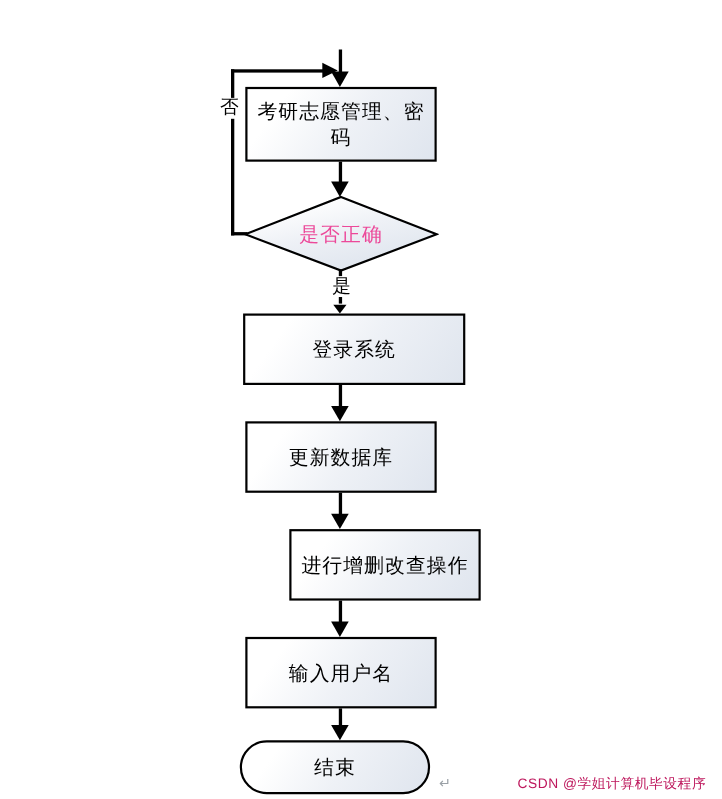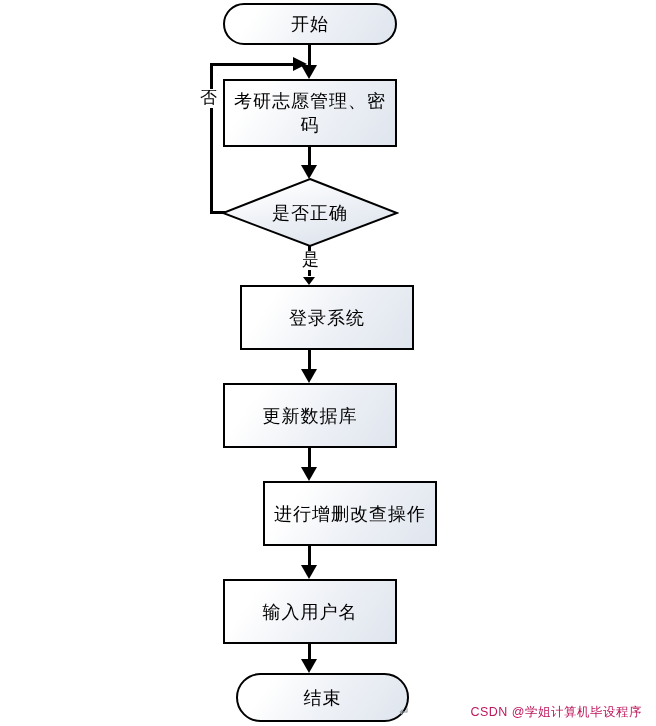--- a/index.html
+++ b/index.html
@@ -22,21 +22,21 @@
     font-size:18px;color:#000000;
     letter-spacing:1px;
     text-align:center;
   }
   .terminator-start{border-radius:21px;}
   .terminator-end{border-radius:25px;}
   .diamond-wrap{position:absolute;}
   .diamond-label{
     position:absolute;
     display:flex;align-items:center;justify-content:center;
-    font-size:18px;color:#000000;letter-spacing:1px;
+    font-size:18px;color:#ec4899;letter-spacing:1px;
   }
   .vline{position:absolute;width:3px;background:#000000;}
   .hline{position:absolute;height:3px;background:#000000;}
   .arr-down{
     position:absolute;width:0;height:0;
     border-left:8px solid transparent;
     border-right:8px solid transparent;
     border-top:14px solid #000000;
   }
   .arr-down-sm{
@@ -71,23 +71,20 @@
     left:399px;top:704px;
     color:#9aa0a6;
     font-size:13px;
   }
 </style>
 </head>
 <body>
 
 <div class="canvas">
 
-  <div class="node terminator-start" style="left:223px;top:3px;width:174px;height:42px;">
-    <span>开始</span>
-  </div>
 
   <div class="vline" style="left:308px;top:45px;height:21px;"></div>
   <div class="arr-down" style="left:301px;top:65px;"></div>
 
   <div class="hline" style="left:210px;top:211px;width:15px;"></div>
   <div class="vline" style="left:210px;top:63px;height:151px;"></div>
   <div class="hline" style="left:210px;top:63px;width:84px;"></div>
   <div class="arr-right" style="left:293px;top:57px;"></div>
   <div class="edge-label" style="left:199px;top:89px;">否</div>
 
@@ -109,21 +106,21 @@
       </defs>
       <polygon points="89,2 176,36 89,69 2,36" fill="url(#diamondGrad)" stroke="#000000" stroke-width="2"></polygon>
     </svg>
     <div class="diamond-label" style="left:0;top:0;width:178px;height:71px;">是否正确</div>
   </div>
 
   <div class="vline" style="left:308px;top:245px;height:31px;"></div>
   <div class="edge-label" style="left:301px;top:251px;">是</div>
   <div class="arr-down-sm" style="left:303px;top:277px;"></div>
 
-  <div class="node" style="left:240px;top:285px;width:174px;height:65px;">
+  <div class="node" style="left:221px;top:285px;width:202px;height:65px;">
     <span>登录系统</span>
   </div>
 
   <div class="vline" style="left:308px;top:350px;height:20px;"></div>
   <div class="arr-down" style="left:301px;top:369px;"></div>
 
   <div class="node" style="left:223px;top:383px;width:174px;height:65px;">
     <span>更新数据库</span>
   </div>
 
@@ -137,21 +134,21 @@
   <div class="vline" style="left:308px;top:546px;height:20px;"></div>
   <div class="arr-down" style="left:301px;top:565px;"></div>
 
   <div class="node" style="left:223px;top:579px;width:174px;height:65px;">
     <span>输入用户名</span>
   </div>
 
   <div class="vline" style="left:308px;top:644px;height:16px;"></div>
   <div class="arr-down" style="left:301px;top:659px;"></div>
 
-  <div class="node terminator-end" style="left:236px;top:673px;width:173px;height:49px;">
+  <div class="node terminator-end" style="left:218px;top:673px;width:173px;height:49px;">
     <span>结束</span>
   </div>
 
   <div class="return-mark">↵</div>
 
   <div class="watermark">CSDN @学姐计算机毕设程序</div>
 
 </div>
 
 </body></html>

